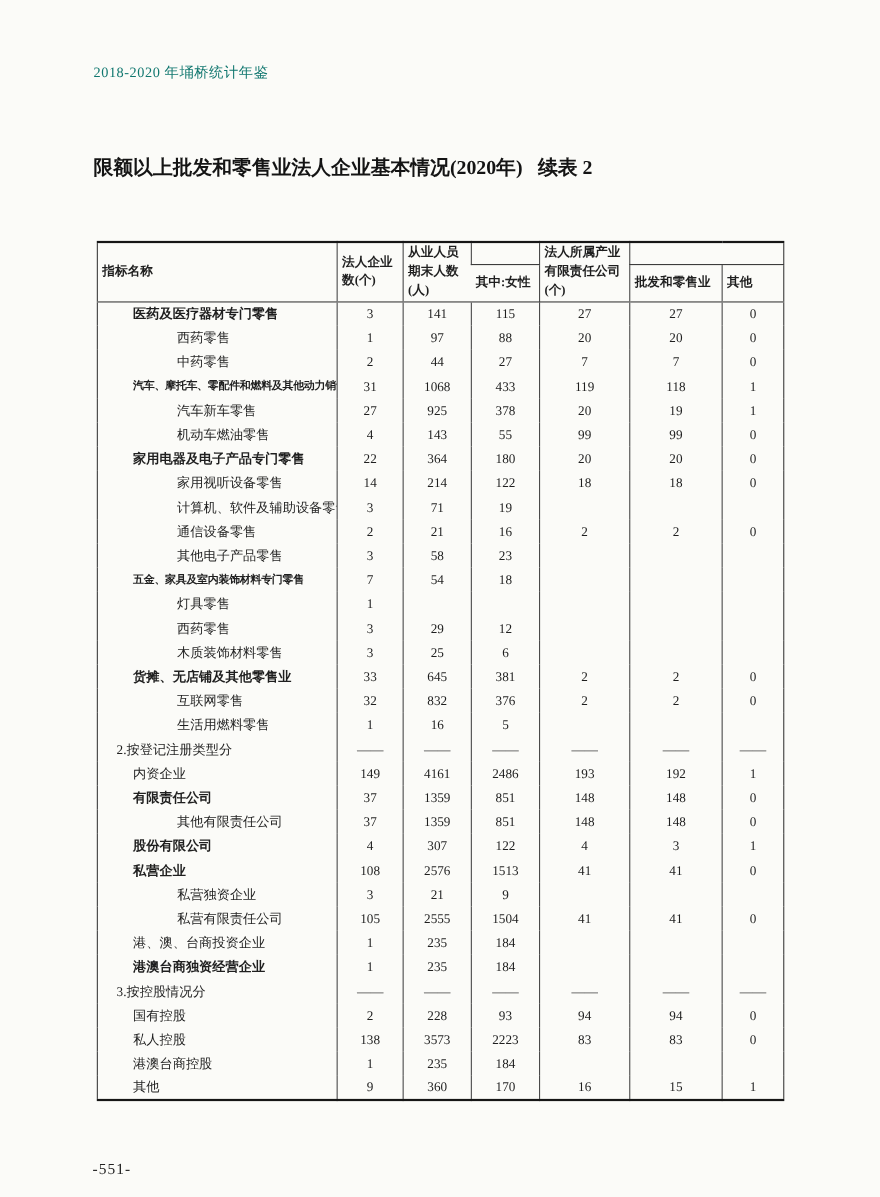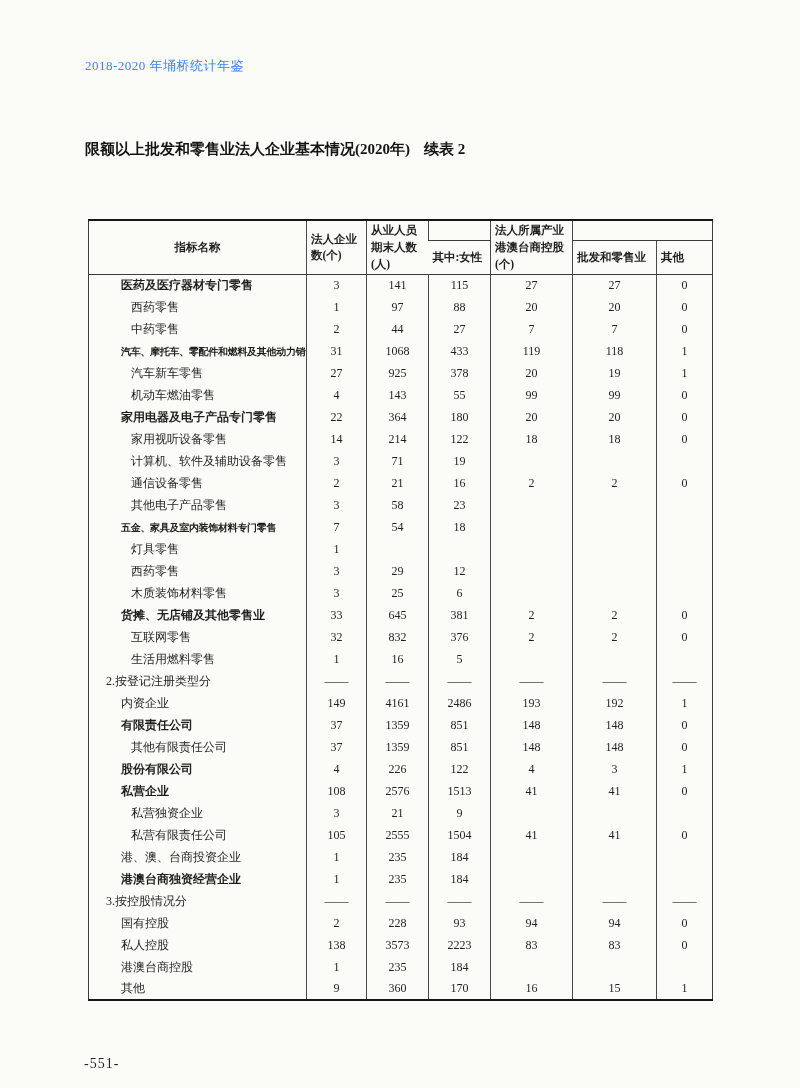--- a/index.html
+++ b/index.html
@@ -6,51 +6,51 @@
   html, body { width:800px; height:1088px; }
   body {
     background:#fbfbf8;
     font-family:"Liberation Serif","DejaVu Serif",serif;
     color:#1f1f1f;
     position:relative;
     overflow:hidden;
   }
   .doc-header {
     position:absolute; left:85px; top:57px;
-    font-size:13px; letter-spacing:0.5px; color:#3b82f6;
+    font-size:13px; letter-spacing:0.5px; color:#0f766e;
   }
   .caption {
     position:absolute; left:85px; top:140px;
-    font-size:15px; font-weight:bold; color:#141414;
+    font-size:18px; font-weight:bold; color:#141414;
   }
   .caption .suffix { margin-left:14px; }
   .tbl-wrap { position:absolute; left:88px; top:219px; }
   table { border-collapse:collapse; table-layout:fixed; width:624px; }
   .tbl {
     border:1px solid #3c3c3c;
     border-top:2px solid #161616;
     border-bottom:2px solid #161616;
   }
   th, td { border-left:1px solid #4a4a4a; font-size:12px; }
   th:first-child, td:first-child { border-left:none; }
   thead th {
     font-weight:bold; text-align:left; vertical-align:middle;
     padding:1px 4px; line-height:1.45; white-space:pre-line;
     border-bottom:1px solid #3c3c3c; font-size:11.5px;
   }
-  thead .h-ind { text-align:center;margin-top:16px; }
+  thead .h-ind { text-align:left;margin-top:16px; }
   tr.hr1 { height:20px; }
   tr.hr2 { height:34px; }
   tbody td { height:22px; padding:0 3px; line-height:21px; }
   td.c-name { text-align:left; white-space:nowrap; overflow:hidden; }
   td.c-num { text-align:center; }
   .ind-0 { padding-left:17px; }
   .ind-1 { padding-left:32px; }
   .ind-2 { padding-left:32px;font-weight:bold; }
-  .ind-3 { padding-left:42px; }
+  .ind-3 { padding-left:72px; }
   .compact { font-size:10px; letter-spacing:-0.3px; }
   .page-number {
     position:absolute; left:84px; top:1056px;
     font-size:14px; letter-spacing:1px; color:#222;
   }
 </style>
 </head>
 <body>
 
 <div class="doc-header">2018-2020 年埇桥统计年鉴</div>
@@ -73,21 +73,21 @@
     <thead>
       <tr class="hr1">
         <th rowspan="2" class="h-ind">指标名称</th>
         <th rowspan="2" class="h-cell">法人企业
 数(个)</th>
         <th rowspan="2" class="h-cell">从业人员
 期末人数
 (人)</th>
         <th class="h-gap"></th>
         <th rowspan="2" class="h-cell">法人所属产业
-港澳台商控股
+有限责任公司
 (个)</th>
         <th class="h-gap" colspan="2"></th>
       </tr>
       <tr class="hr2">
         <th class="h-cell h-sub">其中:女性</th>
         <th class="h-cell h-sub">批发和零售业</th>
         <th class="h-cell h-sub">其他</th>
       </tr>
     </thead>
     <tbody>
@@ -285,21 +285,21 @@
           <td class="c-num">37</td>
           <td class="c-num">1359</td>
           <td class="c-num">851</td>
           <td class="c-num">148</td>
           <td class="c-num">148</td>
           <td class="c-num">0</td>
         </tr>
         <tr>
           <td class="c-name ind-2">股份有限公司</td>
           <td class="c-num">4</td>
-          <td class="c-num">226</td>
+          <td class="c-num">307</td>
           <td class="c-num">122</td>
           <td class="c-num">4</td>
           <td class="c-num">3</td>
           <td class="c-num">1</td>
         </tr>
         <tr>
           <td class="c-name ind-2">私营企业</td>
           <td class="c-num">108</td>
           <td class="c-num">2576</td>
           <td class="c-num">1513</td>

